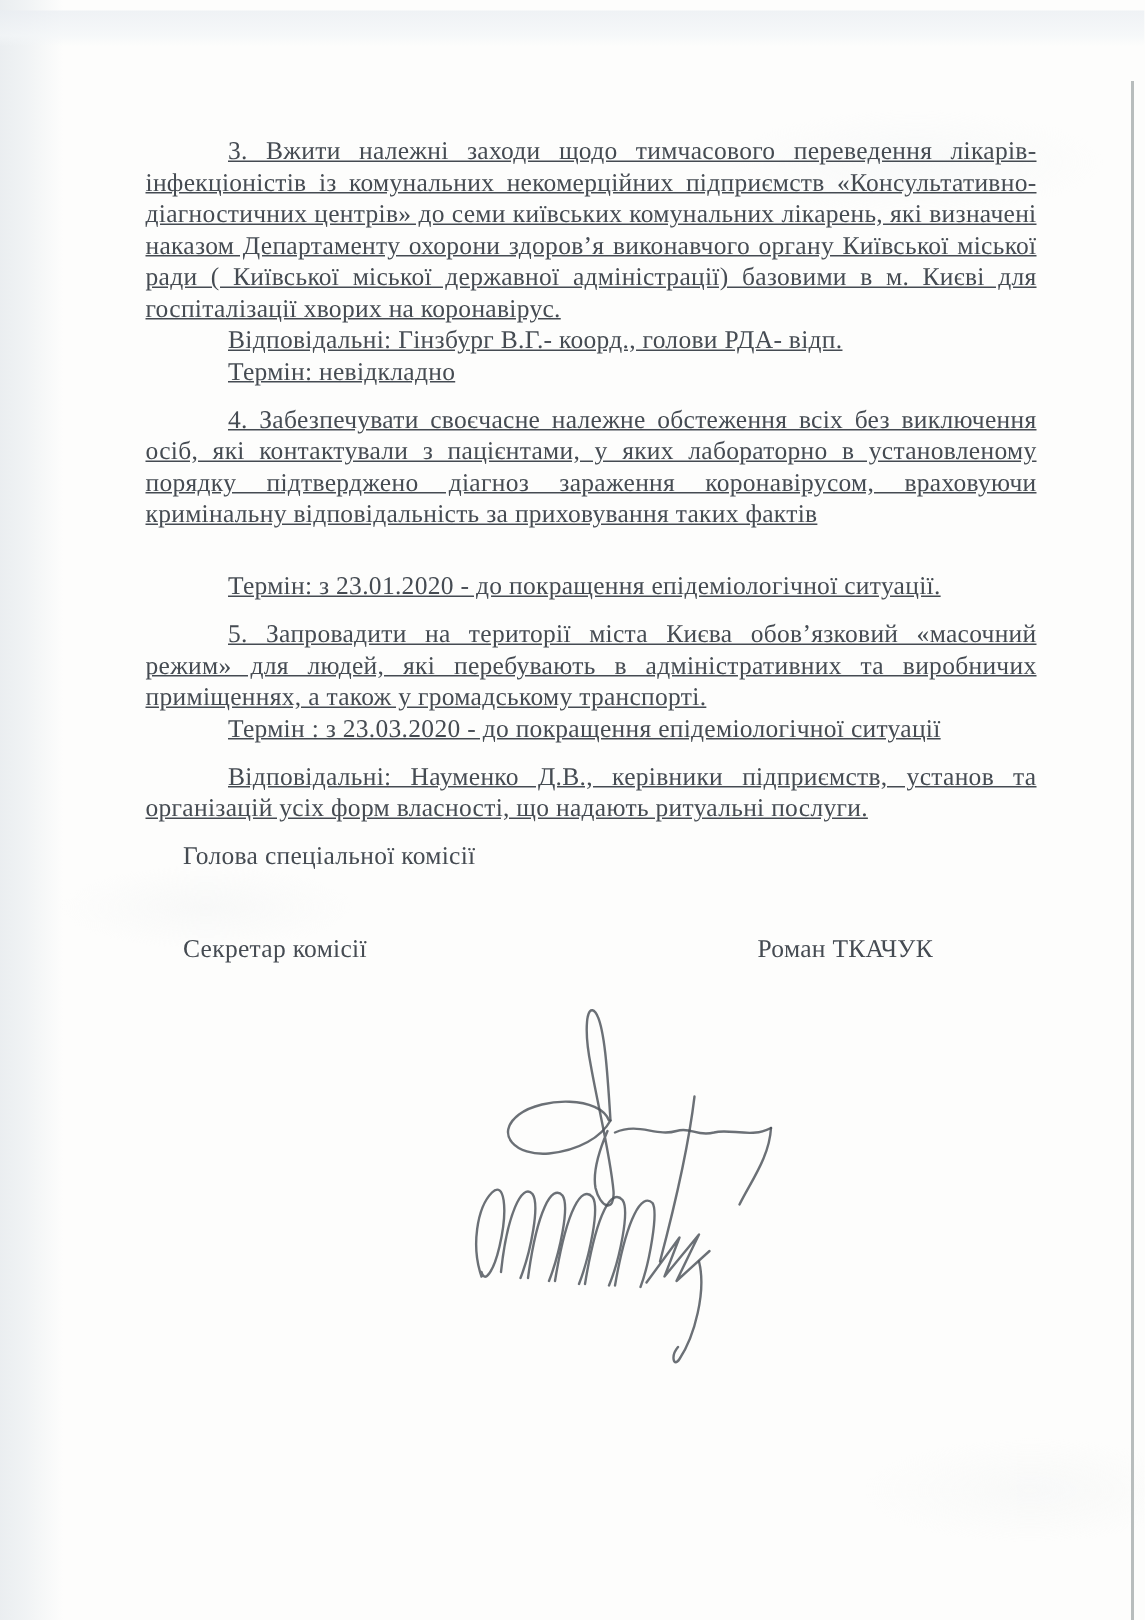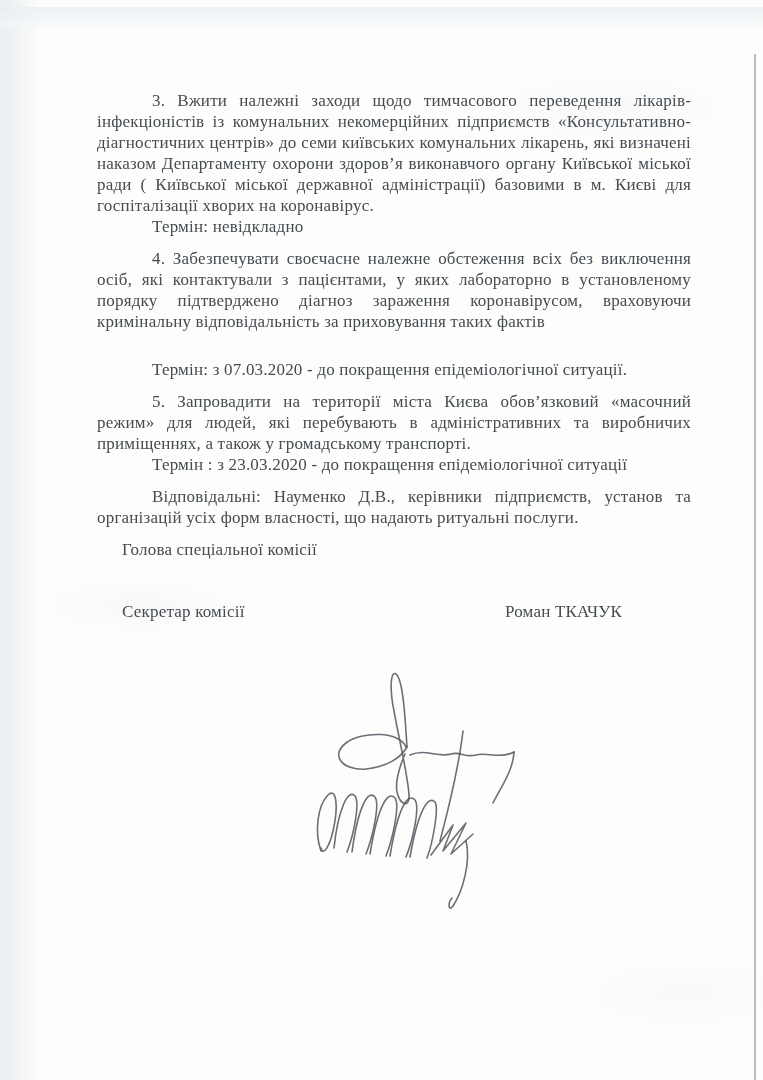--- a/index.html
+++ b/index.html
@@ -30,21 +30,21 @@
       radial-gradient(180px 50px at 80% 10%, #eff2f4 0%, rgba(255,255,255,0) 70%),
       radial-gradient(160px 50px at 90% 92%, #f0f2f2 0%, rgba(255,255,255,0) 70%);
   }
   
   .doc{
     position:absolute;left:97px;top:90px;width:594px;
     color:#454b52;font-size:17px;line-height:21px;
     letter-spacing:.2px;
   }
   .doc p{margin:0;}
-  .para-group{margin-bottom:11px;}
+  .para-group{margin-bottom:11px;text-decoration:underline;}
   .body-text{text-align:justify;text-indent:55px;}
   .sub-line{text-align:justify;text-indent:55px;}
   .gap-before{margin-top:27px !important;}
   
   .sig-block{position:relative;margin-top:8px;font-family:Liberation Serif, serif;}
   .sig-row{position:relative;height:21px;}
   .sig-row + .sig-row{margin-top:41px;}
   .sig-role{position:absolute;left:25px;top:0;white-space:nowrap;}
   .sig-name{position:absolute;left:408px;top:0;white-space:nowrap;}
   .sig-svg{
@@ -59,26 +59,27 @@
 
 <div class="scan-noise"></div>
 <div class="scan-left-strip"></div>
 <div class="scan-top-band"></div>
 <div class="scan-right-line"></div>
 
 <div class="doc">
 
   <div class="para-group">
     <p class="body-text">3. Вжити належні заходи щодо тимчасового переведення лікарів-інфекціоністів із комунальних некомерційних підприємств «Консультативно-діагностичних центрів» до семи київських комунальних лікарень, які визначені наказом Департаменту охорони здоров’я виконавчого органу Київської міської ради ( Київської міської державної адміністрації) базовими в м. Києві для госпіталізації хворих на коронавірус.</p>
+    <p class="sub-line">Відповідальні: Гінзбург В.Г.- коорд., голови РДА- відп.</p>
     <p class="sub-line">Термін: невідкладно</p>
   </div>
 
   <div class="para-group">
     <p class="body-text">4. Забезпечувати своєчасне належне обстеження всіх без виключення осіб, які контактували з пацієнтами, у яких лабораторно в установленому порядку підтверджено діагноз зараження коронавірусом, враховуючи кримінальну відповідальність за приховування таких фактів</p>
-    <p class="sub-line gap-before">Термін: з 07.03.2020 - до покращення епідеміологічної ситуації.</p>
+    <p class="sub-line gap-before">Термін: з 23.01.2020 - до покращення епідеміологічної ситуації.</p>
   </div>
 
   <div class="para-group">
     <p class="body-text">5. Запровадити на території міста Києва обов’язковий «масочний режим» для людей, які перебувають в адміністративних та виробничих приміщеннях, а також у громадському транспорті.</p>
     <p class="sub-line">Термін : з 23.03.2020 - до покращення епідеміологічної ситуації</p>
   </div>
 
   <div class="para-group">
     <p class="sub-line">Відповідальні: Науменко Д.В., керівники підприємств, установ та організацій усіх форм власності, що надають ритуальні послуги.</p>
   </div>

